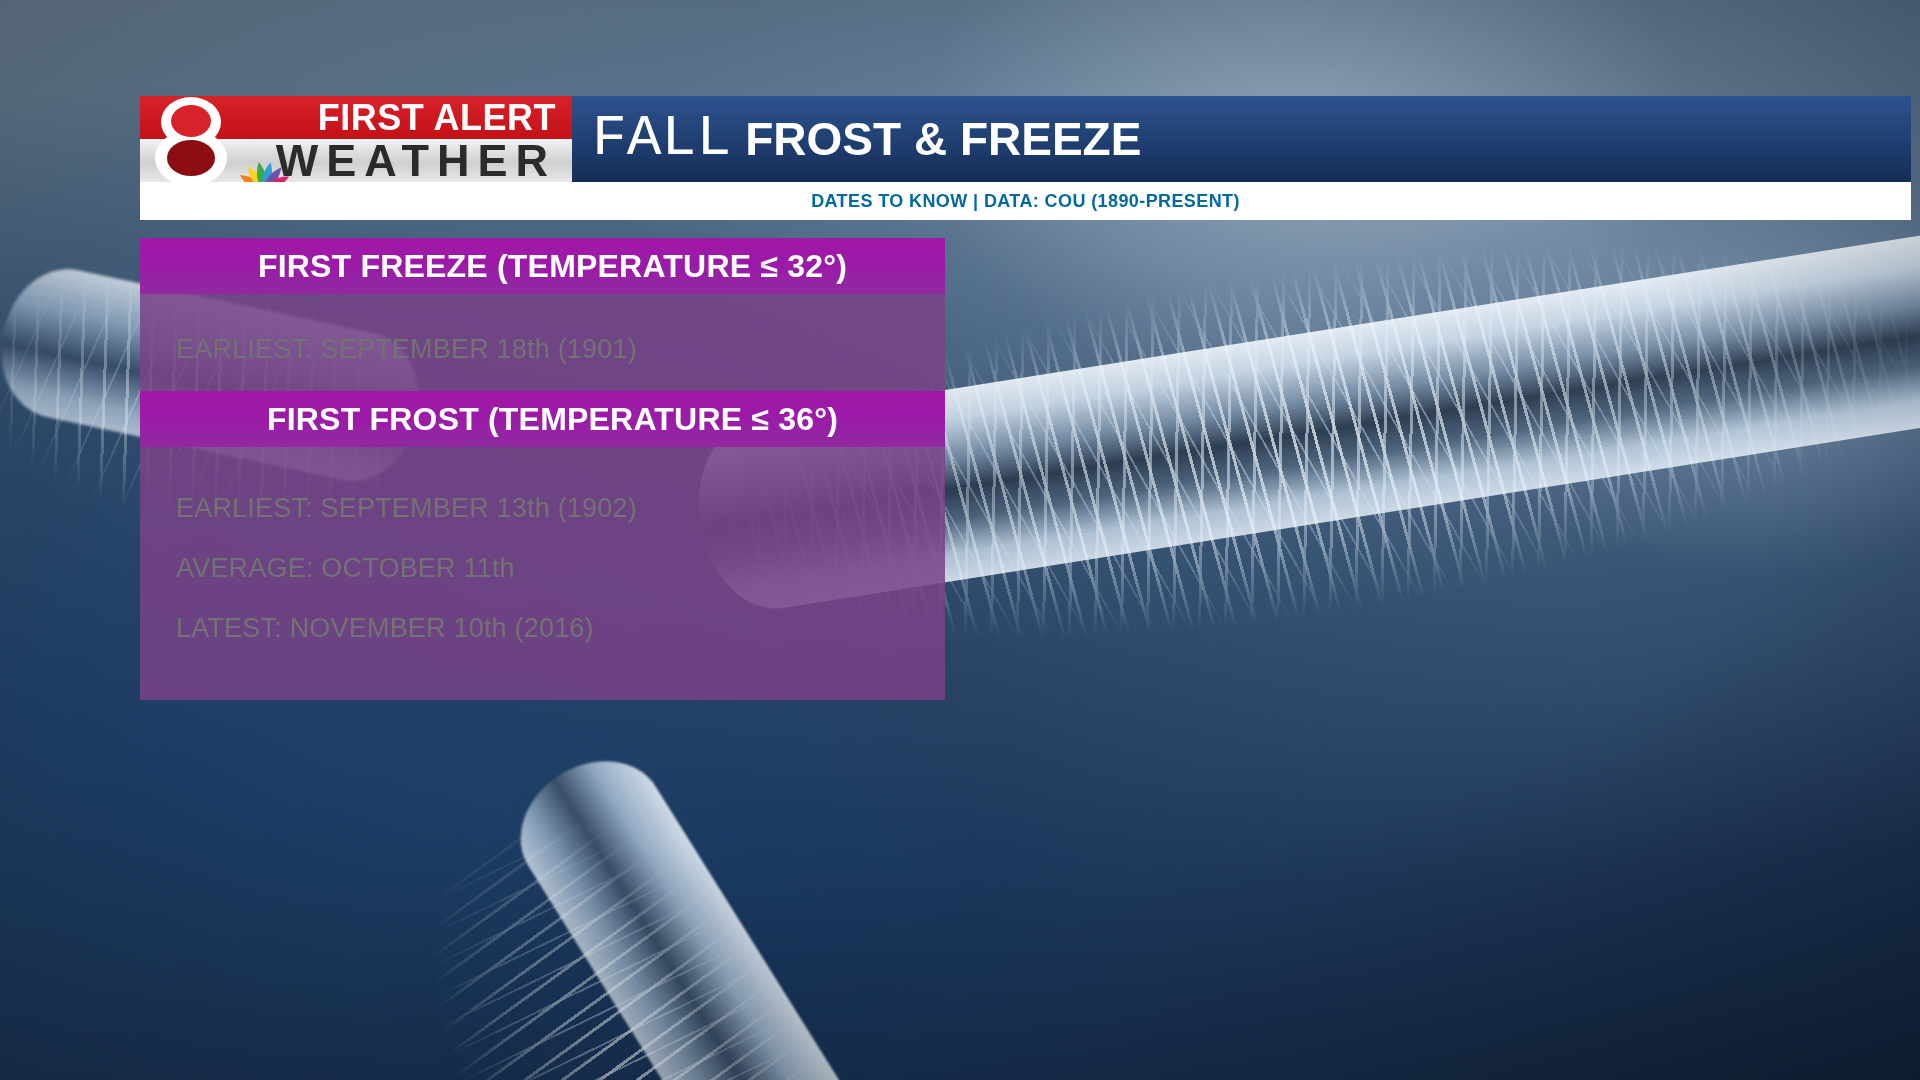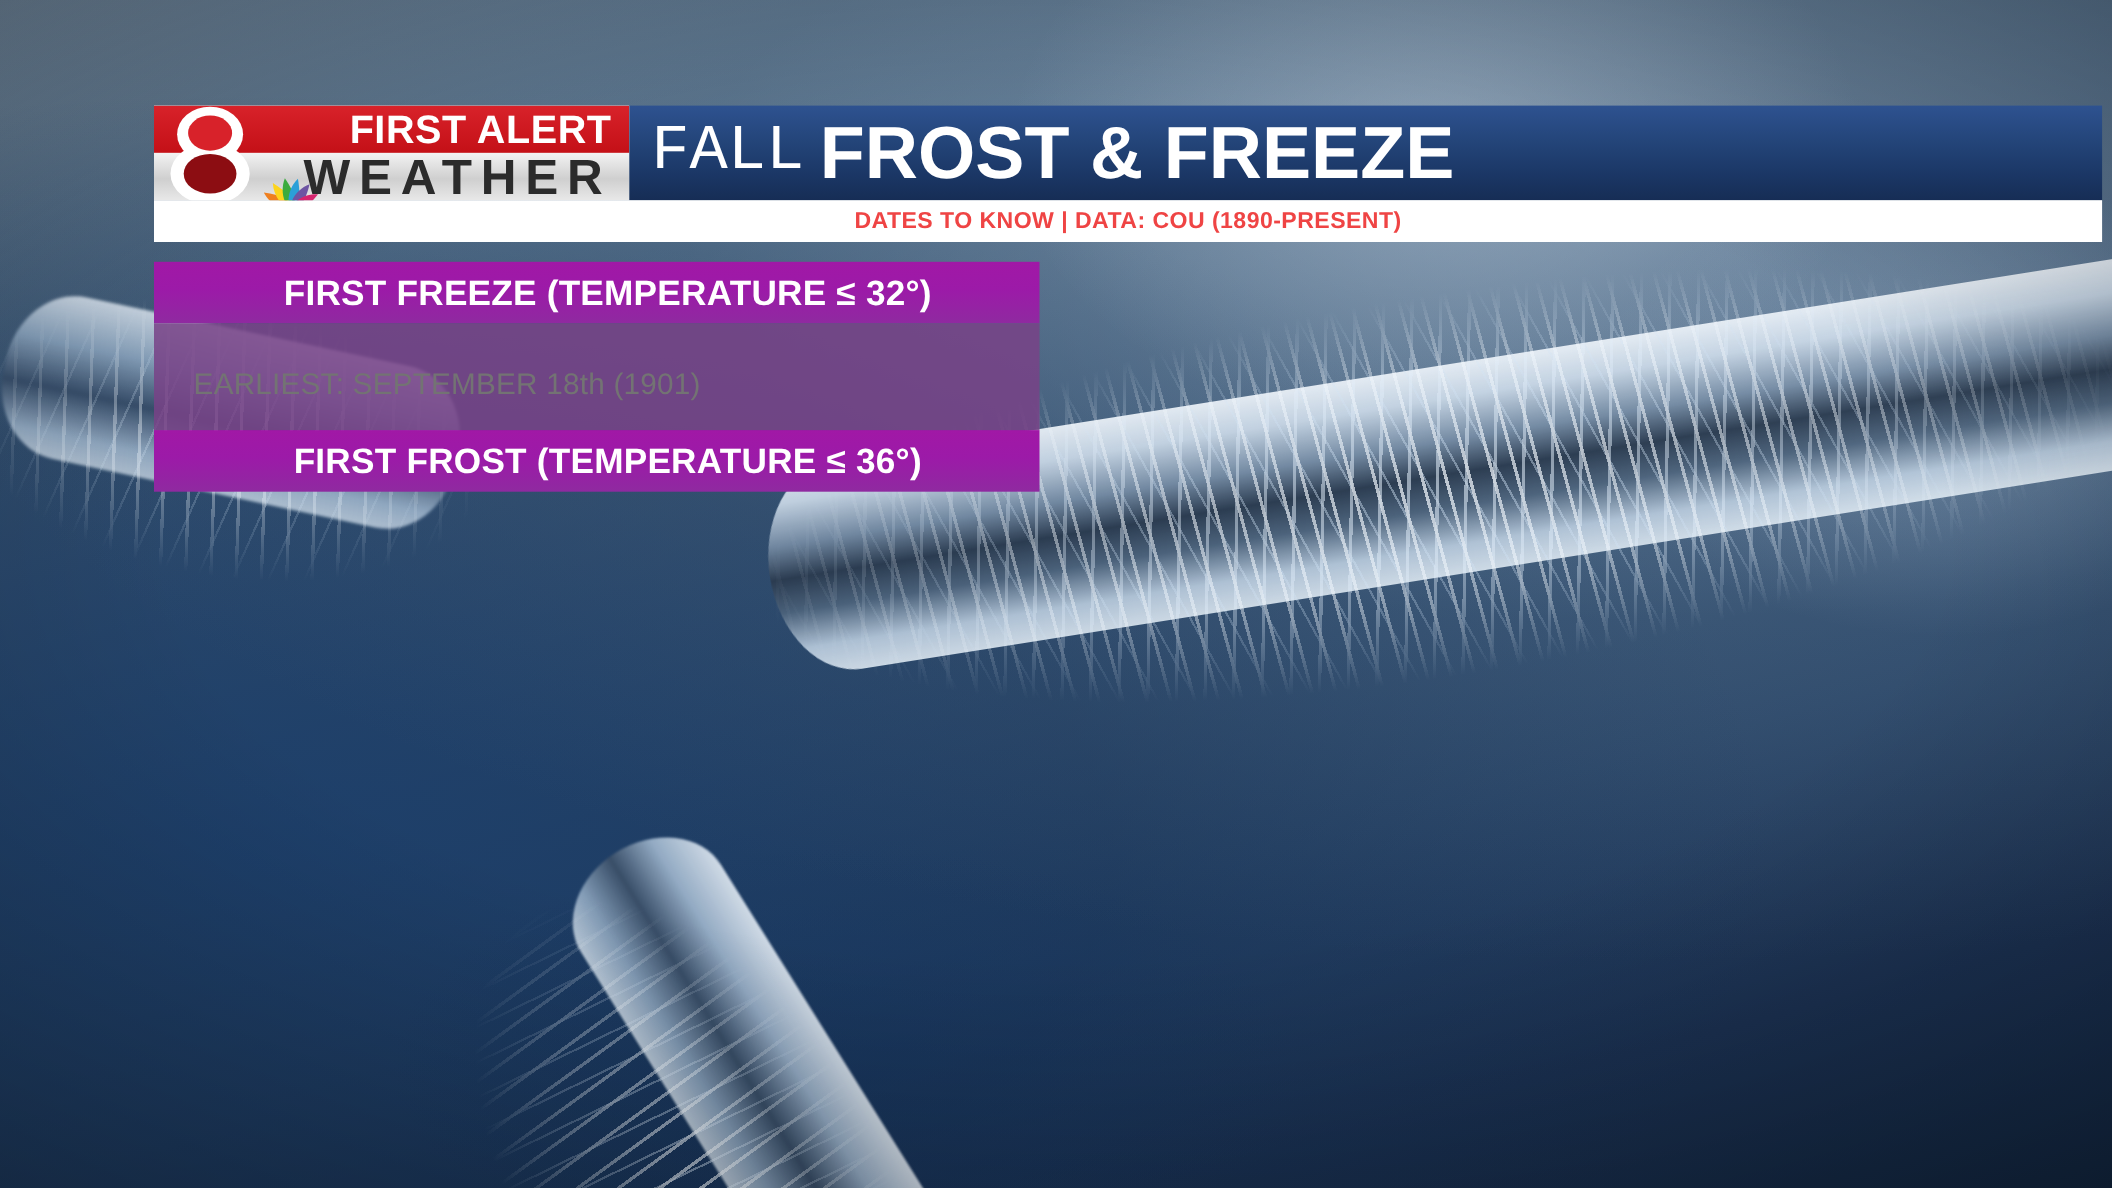--- a/index.html
+++ b/index.html
@@ -174,35 +174,35 @@
     display: flex; align-items: center;
     padding-left: 20px;
     overflow: hidden;
   }
   .t-light {
     color: #fff; font-size: 58px; font-weight: 400;
     letter-spacing: 0px; line-height: 1;
     font-family: Liberation Mono, monospace;
   }
   .t-bold {
-    color: #fff; font-size: 67px; font-weight: bold;
+    color: #fff; font-size: 46px; font-weight: bold;
     letter-spacing: 0px; line-height: 1; margin-left: 14px;
     font-family: "Liberation Sans", sans-serif;
   }
 
   
   .subbar {
     position: absolute;
     left: 140px; top: 182px;
     width: 1771px; height: 38px;
     background: #ffffff;
     display: flex; align-items: center; justify-content: center;
   }
   .subbar-text {
-    color: #ef4444; font-size: 21px; font-weight: bold;
+    color: #0369a1; font-size: 18px; font-weight: bold;
     letter-spacing: 0.4px;
     font-family: "Liberation Sans", sans-serif;
   }
 
   
   .panel {
     position: absolute;
     left: 140px; top: 238px;
     width: 805px;
   }
@@ -316,16 +316,21 @@
     <div class="sec-header">
       <span class="sec-header-text">FIRST FREEZE (TEMPERATURE ≤ 32°)</span>
     </div>
     <div class="sec-body first">
       <div class="sec-row">EARLIEST: SEPTEMBER 18th (1901)</div>
     </div>
 
     <div class="sec-header">
       <span class="sec-header-text">FIRST FROST (TEMPERATURE ≤ 36°)</span>
     </div>
+    <div class="sec-body second">
+      <div class="sec-row">EARLIEST: SEPTEMBER 13th (1902)</div>
+      <div class="sec-row">AVERAGE: OCTOBER 11th</div>
+      <div class="sec-row">LATEST: NOVEMBER 10th (2016)</div>
+    </div>
 
   </div>
 
 </div>
 
 </body></html>

